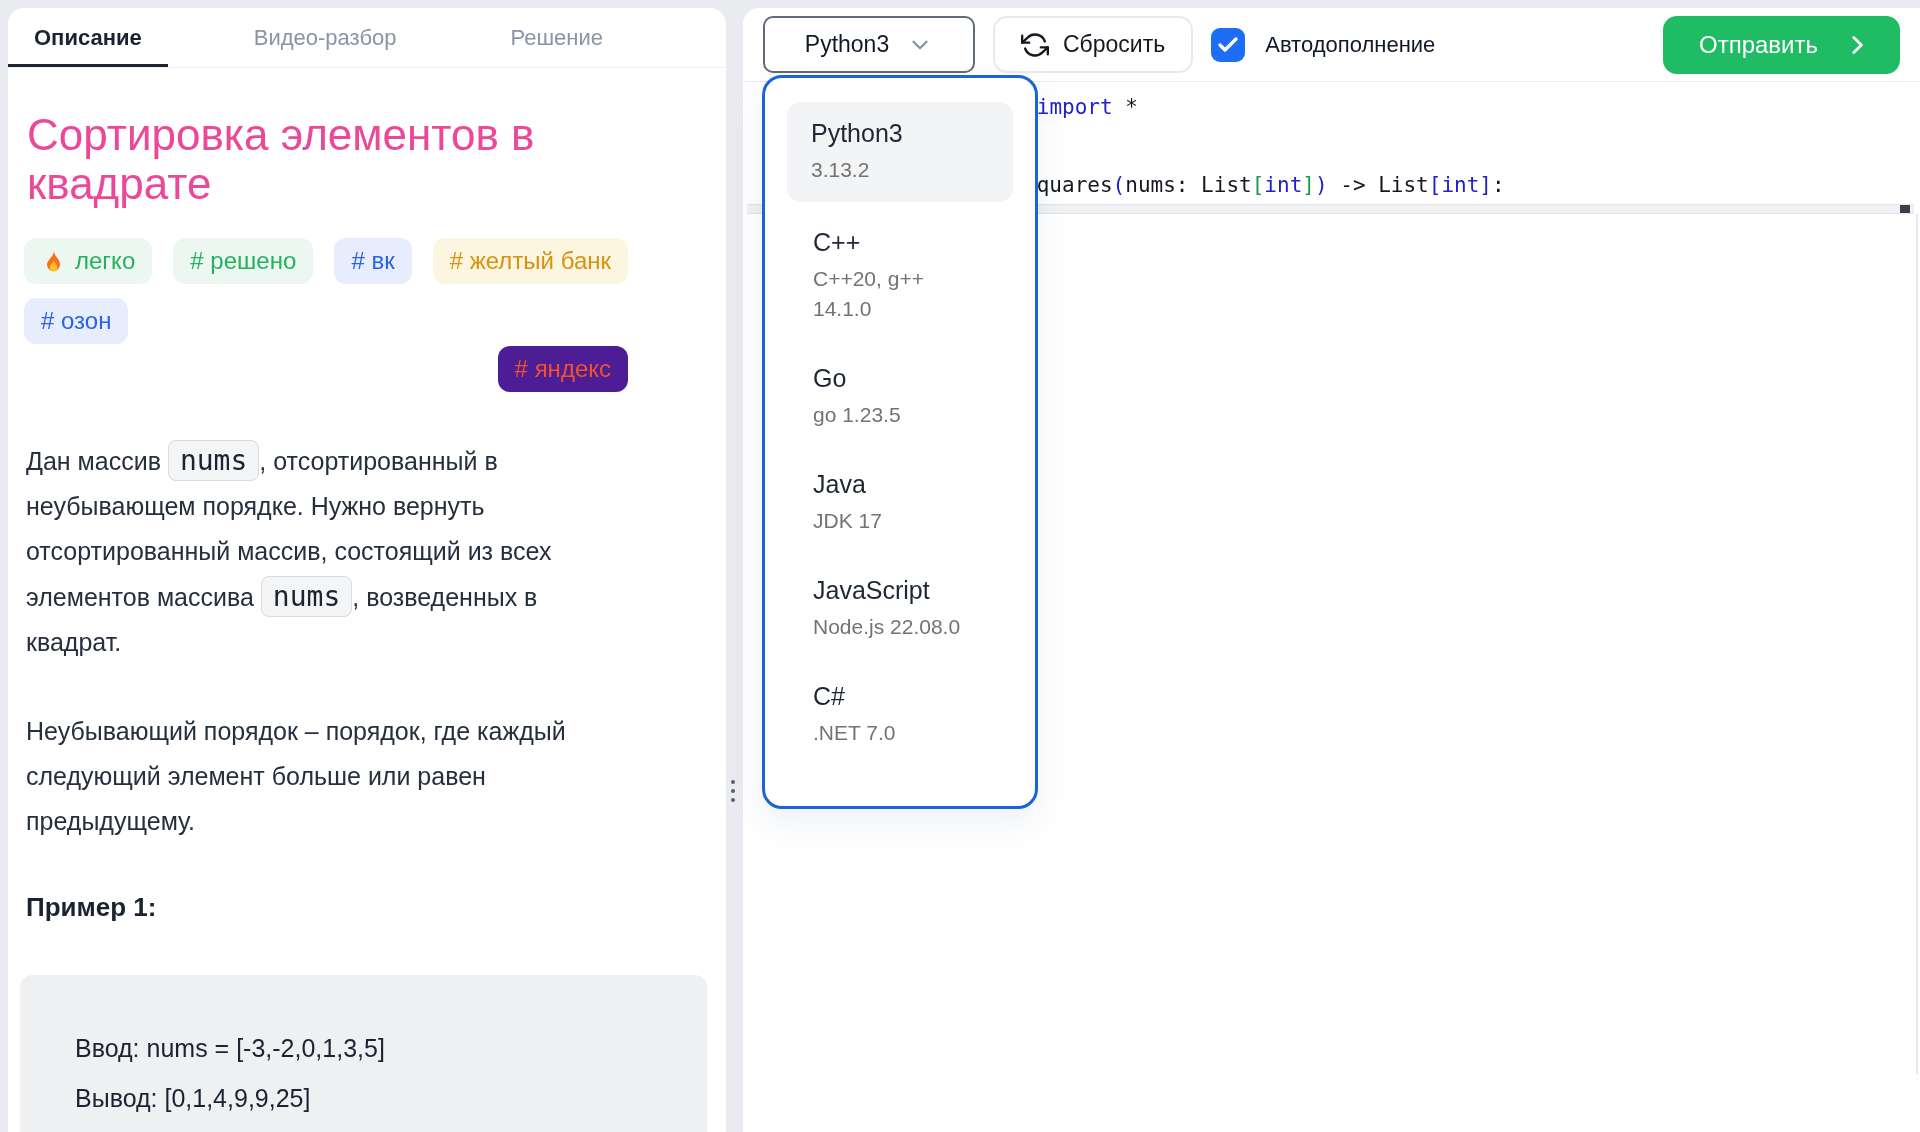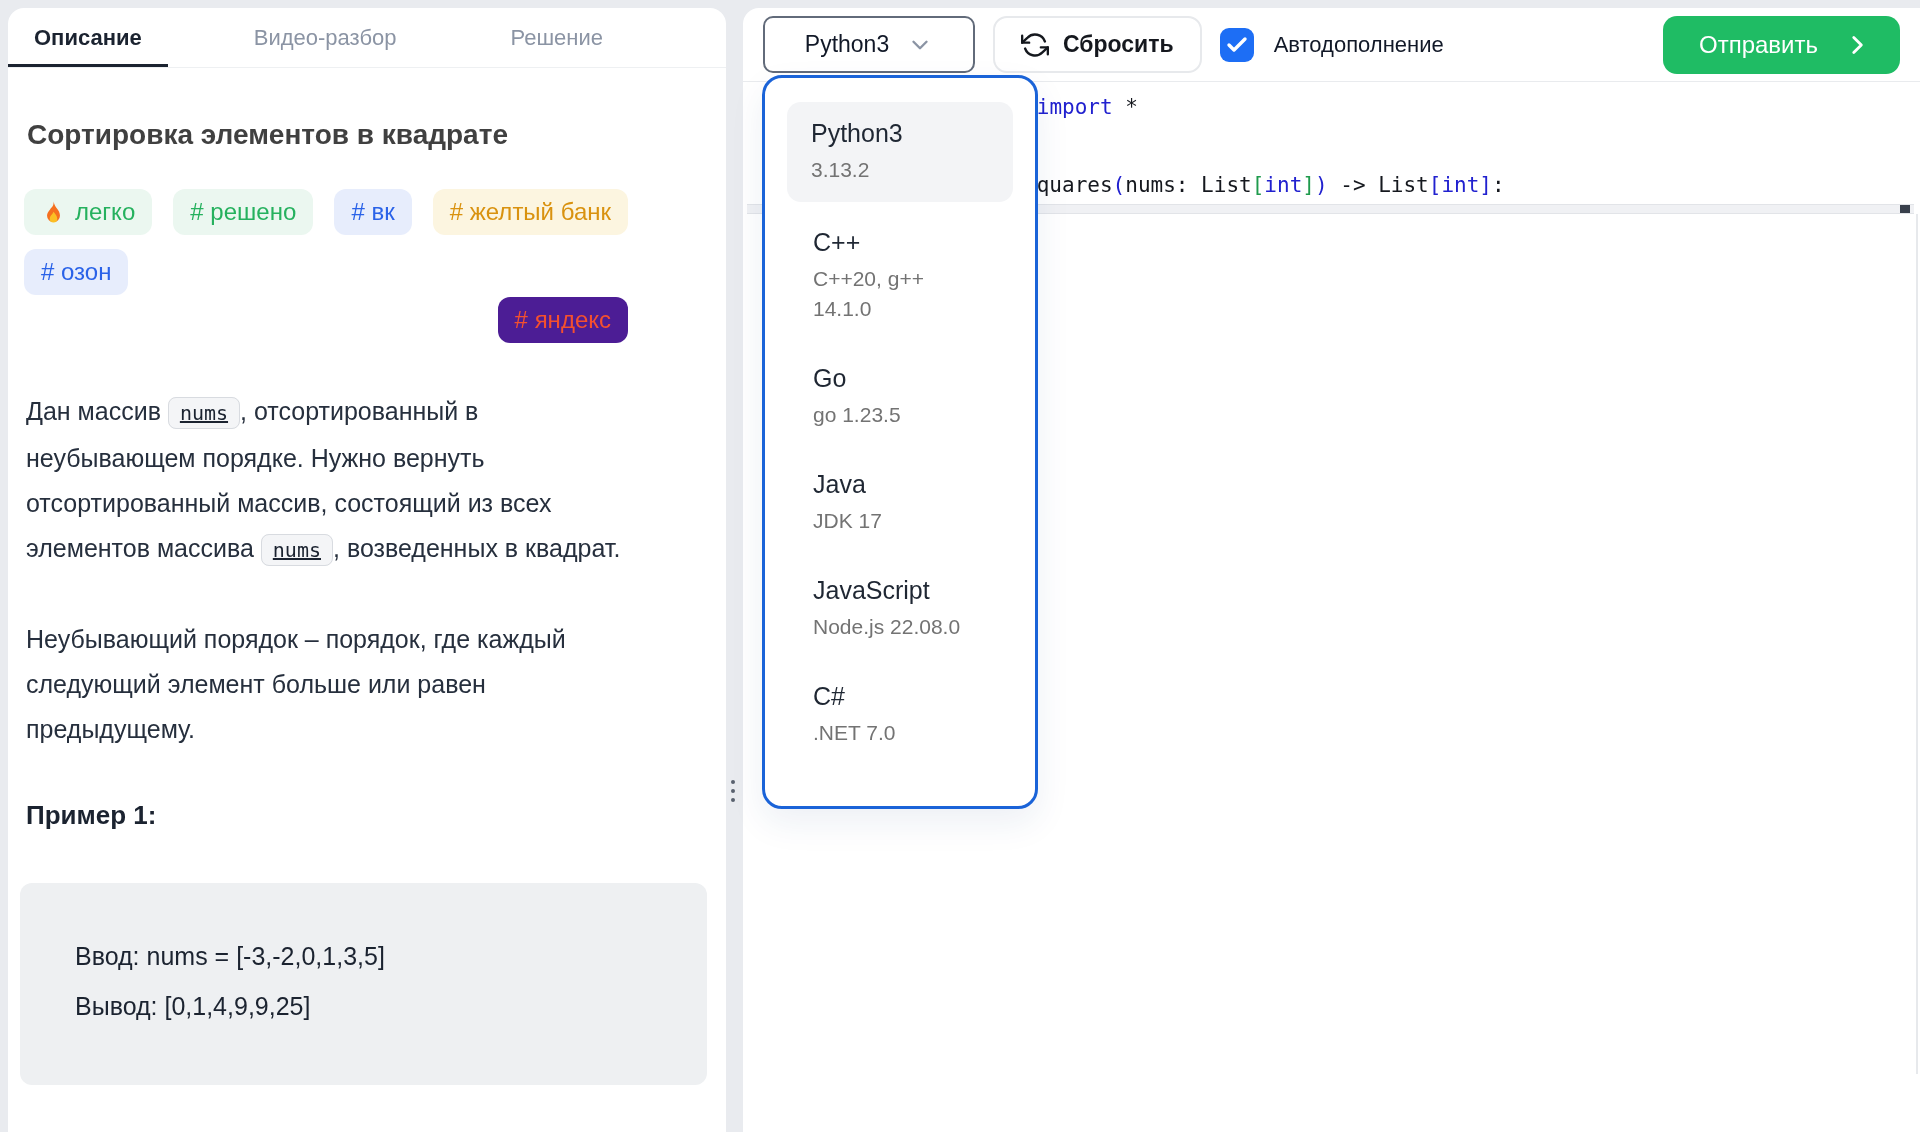--- a/index.html
+++ b/index.html
@@ -14,51 +14,51 @@
   .panel { position:absolute; top:8px; background:#fff; border-radius:16px; }
   .left-panel  { left:8px;   width:718px;  height:1360px; }
   .right-panel { left:743px; width:1177px; height:1360px; border-radius:16px 0 0 16px; }
 
   
   .tabs { display:flex; height:60px; border-bottom:1px solid #eef0f2; align-items:stretch; }
   .tab { display:flex; align-items:center; padding:0 28px; font-size:22px; color:#8b94a4; cursor:pointer; }
   .tab.active { color:#1b2330; font-weight:700; box-shadow:inset 0 -3px 0 #1b2330; padding:0 26px 0 26px; }
   .tab + .tab { margin-left:58px; }
 
-  .title { margin:42px 20px 0 19px; width:640px; font-size:28px; line-height:49px; font-weight:700; color:#404040; }
+  .title { margin:42px 20px 0 19px; width:640px; font-size:44px; line-height:49px; font-weight:400; color:#ec4899; }
 
   .tags { margin:30px 20px 0 16px; width:604px; display:flex; flex-wrap:wrap; gap:14px 2px;justify-content:space-between; }
   .chip { display:inline-flex; align-items:center; gap:9px; height:46px; padding:0 17px; border-radius:12px; font-size:24px; cursor:pointer; }
   .chip-green  { background:#ebf7f0; color:#25b15e; }
   .chip-blue   { background:#e7edfc; color:#2a62e8; }
   .chip-yellow { background:#fcf5e0; color:#d9920f; }
   .chip-red    { background:#4c1d95; color:#f4502e;margin-top:48px; }
 
   .desc { margin:46px 30px 0 18px; width:612px; font-size:25px; line-height:45px; color:#262f3d; }
   .desc + .desc { margin-top:44px; }
   .inline-code {
     font-family:"DejaVu Sans Mono", monospace;
-    font-size:20px; background:#f4f5f7; border:1px solid #d8dbe0;
-    border-radius:8px; padding:3px 11px; color:#1b2330; white-space:nowrap;text-decoration:underline;
+    font-size:28px; background:#f4f5f7; border:1px solid #d8dbe0;
+    border-radius:8px; padding:3px 11px; color:#1b2330; white-space:nowrap;
   }
   .example-title { margin:48px 0 0 18px; font-size:26px; font-weight:700; color:#1b2330; }
   .example-block {
     margin:52px 0 0 12px; width:687px; background:#eef0f2; border-radius:12px;
     padding:48px 30px 54px 55px; font-size:25px; line-height:50px; color:#1b2330;
   }
 
   
   .divider-handle { position:absolute; left:731px; top:780px; display:flex; flex-direction:column; gap:5px; cursor:col-resize; z-index:5; }
   .divider-handle i { width:4px; height:4px; border-radius:50%; background:#59616e; }
 
   
   .toolbar { height:74px; border-bottom:1px solid #e9ebee; display:flex; align-items:center; padding:0 10px 0 20px; }
   .btn { background:#fff; border:none; cursor:pointer; display:inline-flex; align-items:center; justify-content:center; font-family:inherit; }
   .lang-select { width:212px; height:57px; border:2px solid #626b7a; border-radius:10px; font-size:23px; color:#111827; gap:18px; }
-  .reset-btn { height:57px; border:2px solid #e7e9ec; border-radius:14px; padding:0 26px; font-size:23px; font-weight:700; color:#15181e; gap:14px; margin-left:18px; }
+  .reset-btn { height:57px; border:2px solid #e7e9ec; border-radius:14px; padding:0 26px; font-size:23px; font-weight:400; color:#15181e; gap:14px; margin-left:18px; }
   .auto-wrap { display:flex; align-items:center; margin-left:18px; cursor:pointer; }
   .checkbox { width:34px; height:34px; border-radius:9px; background:#1d6ef5; display:flex; align-items:center; justify-content:center; }
   .auto-label { font-size:22px; color:#111827; margin-left:20px; }
   .submit-btn { margin-left:auto; margin-right:10px; height:58px; border-radius:14px; background:#1fbc64; color:#fff; font-size:24px; font-weight:500; padding:0 30px 0 36px; gap:26px; }
 
   .editor { position:relative; height:1050px; padding:12px 0 0 142px; }
   .code-line { font-family:"DejaVu Sans Mono", monospace; font-size:21px; line-height:26px; min-height:26px; white-space:pre; color:#15181e; }
   .t-kw { color:#2121cf; }
   .t-pl { color:#15181e; }
   .t-pb { color:#2121cf; }

